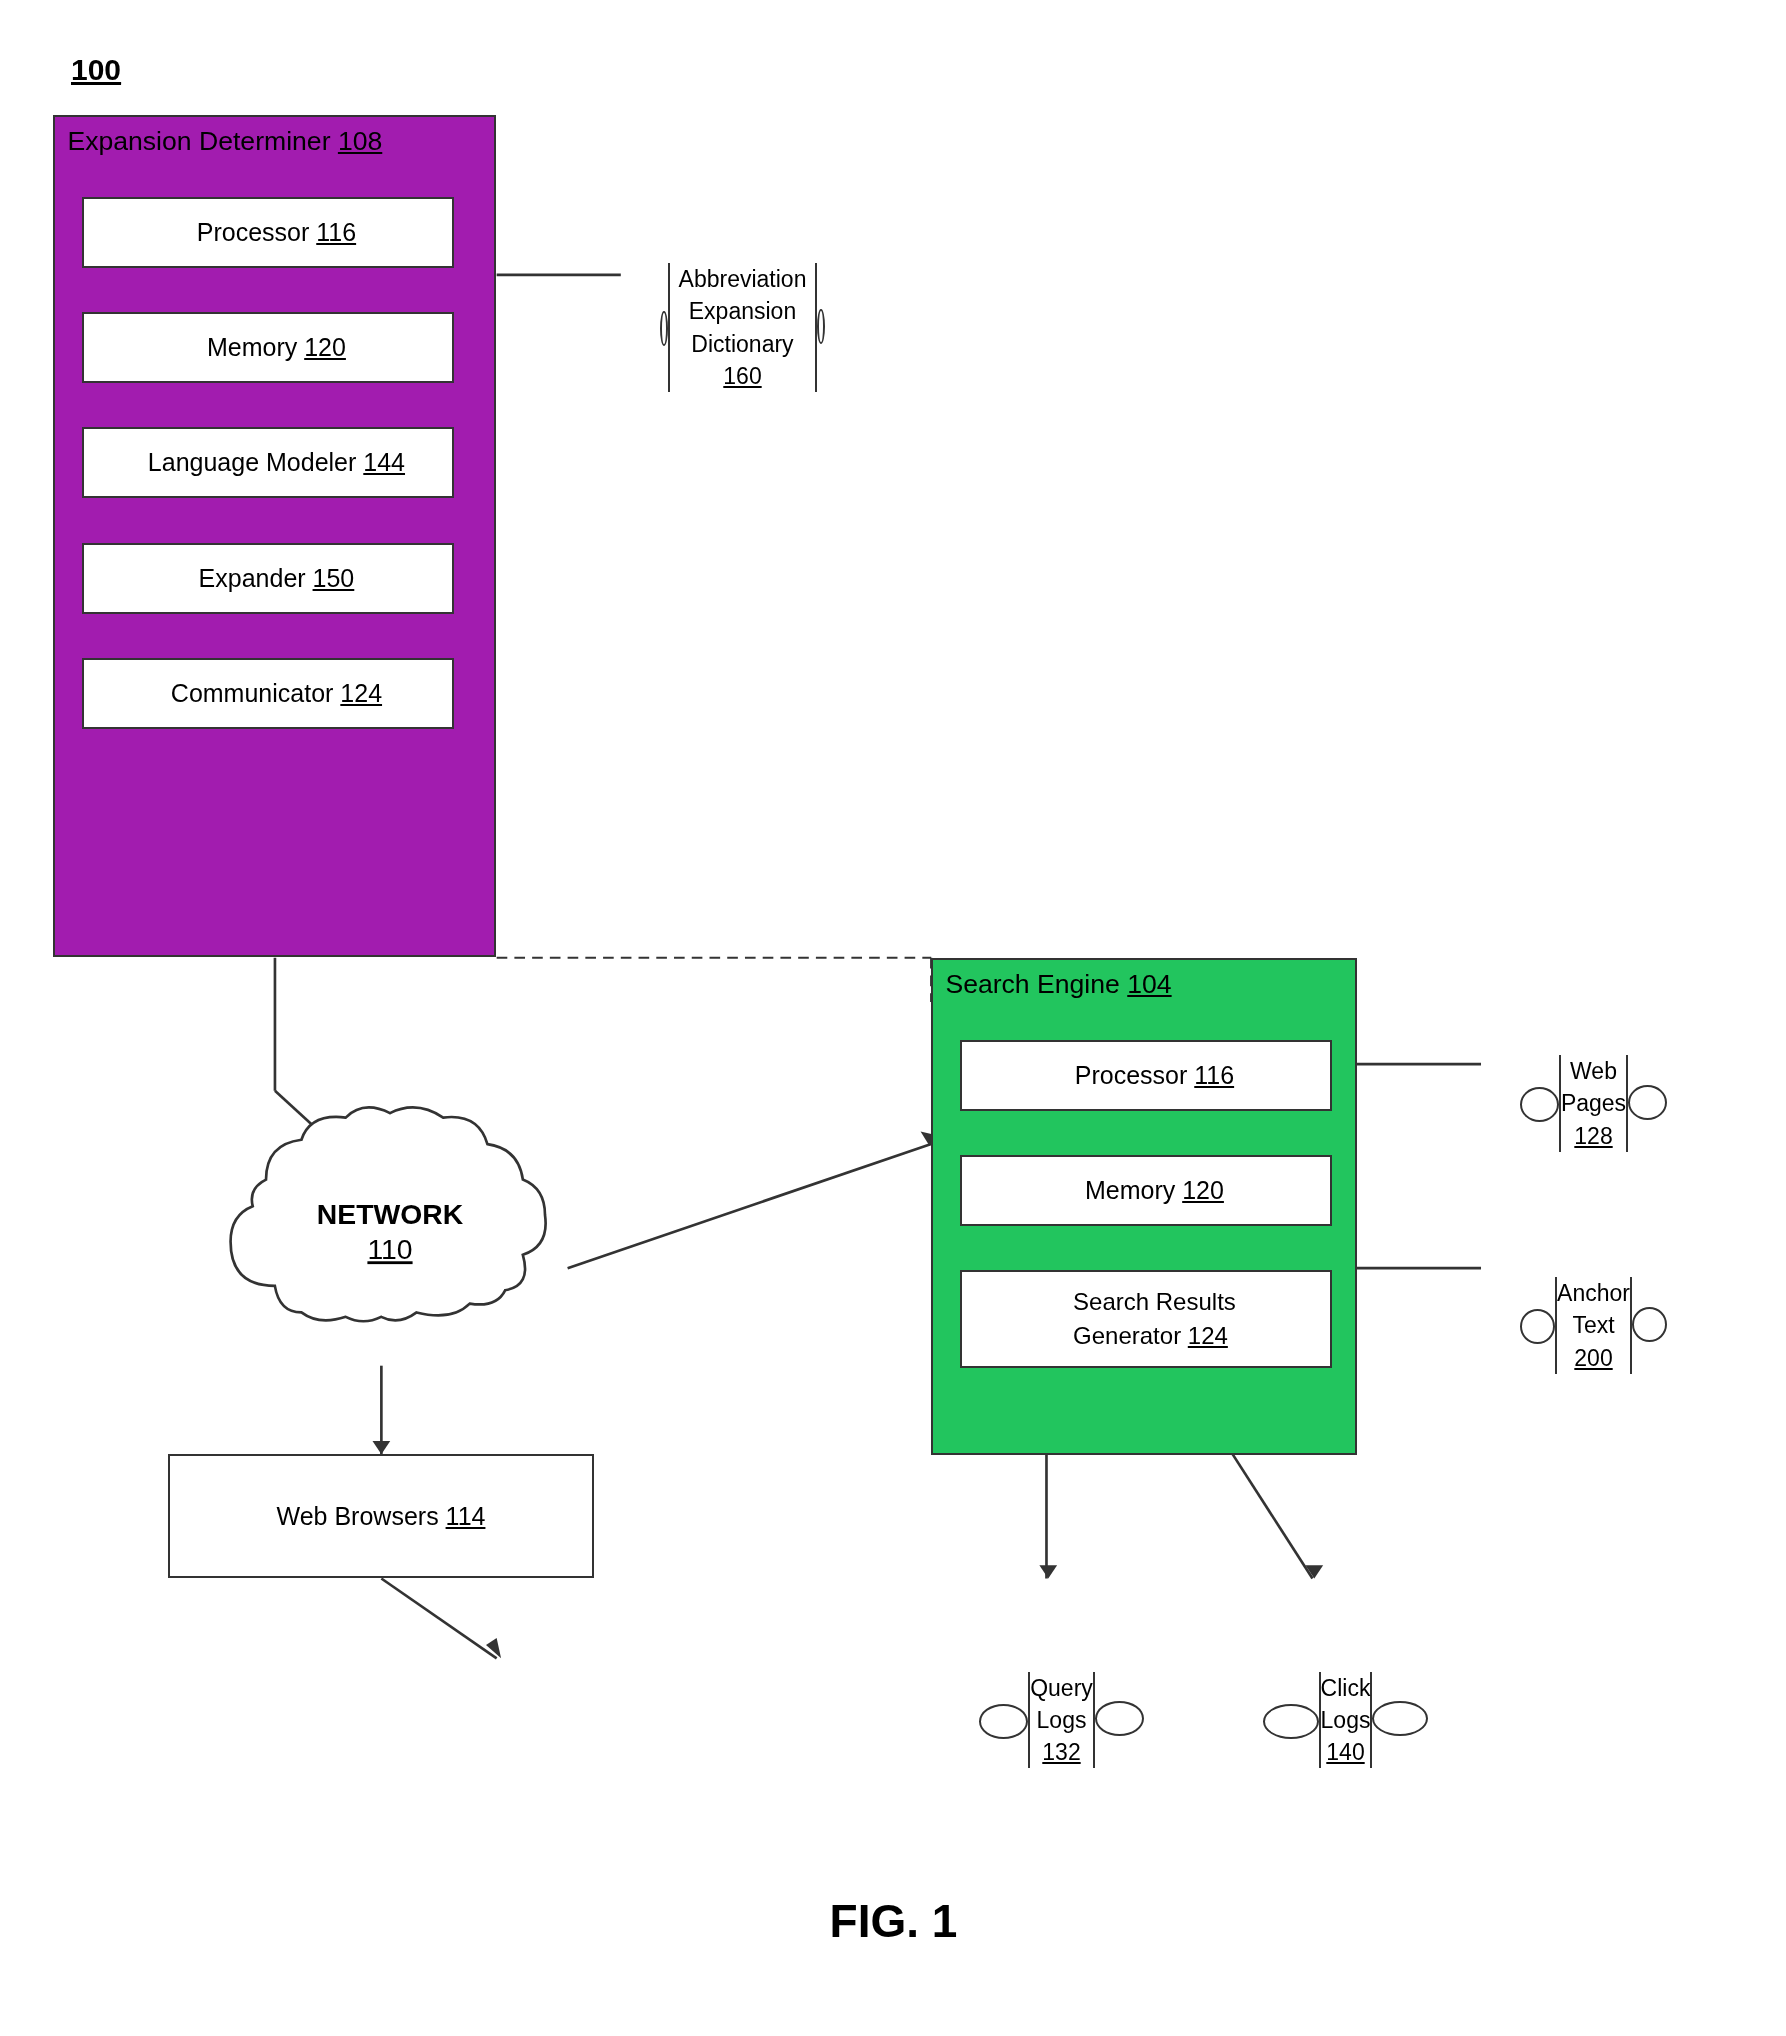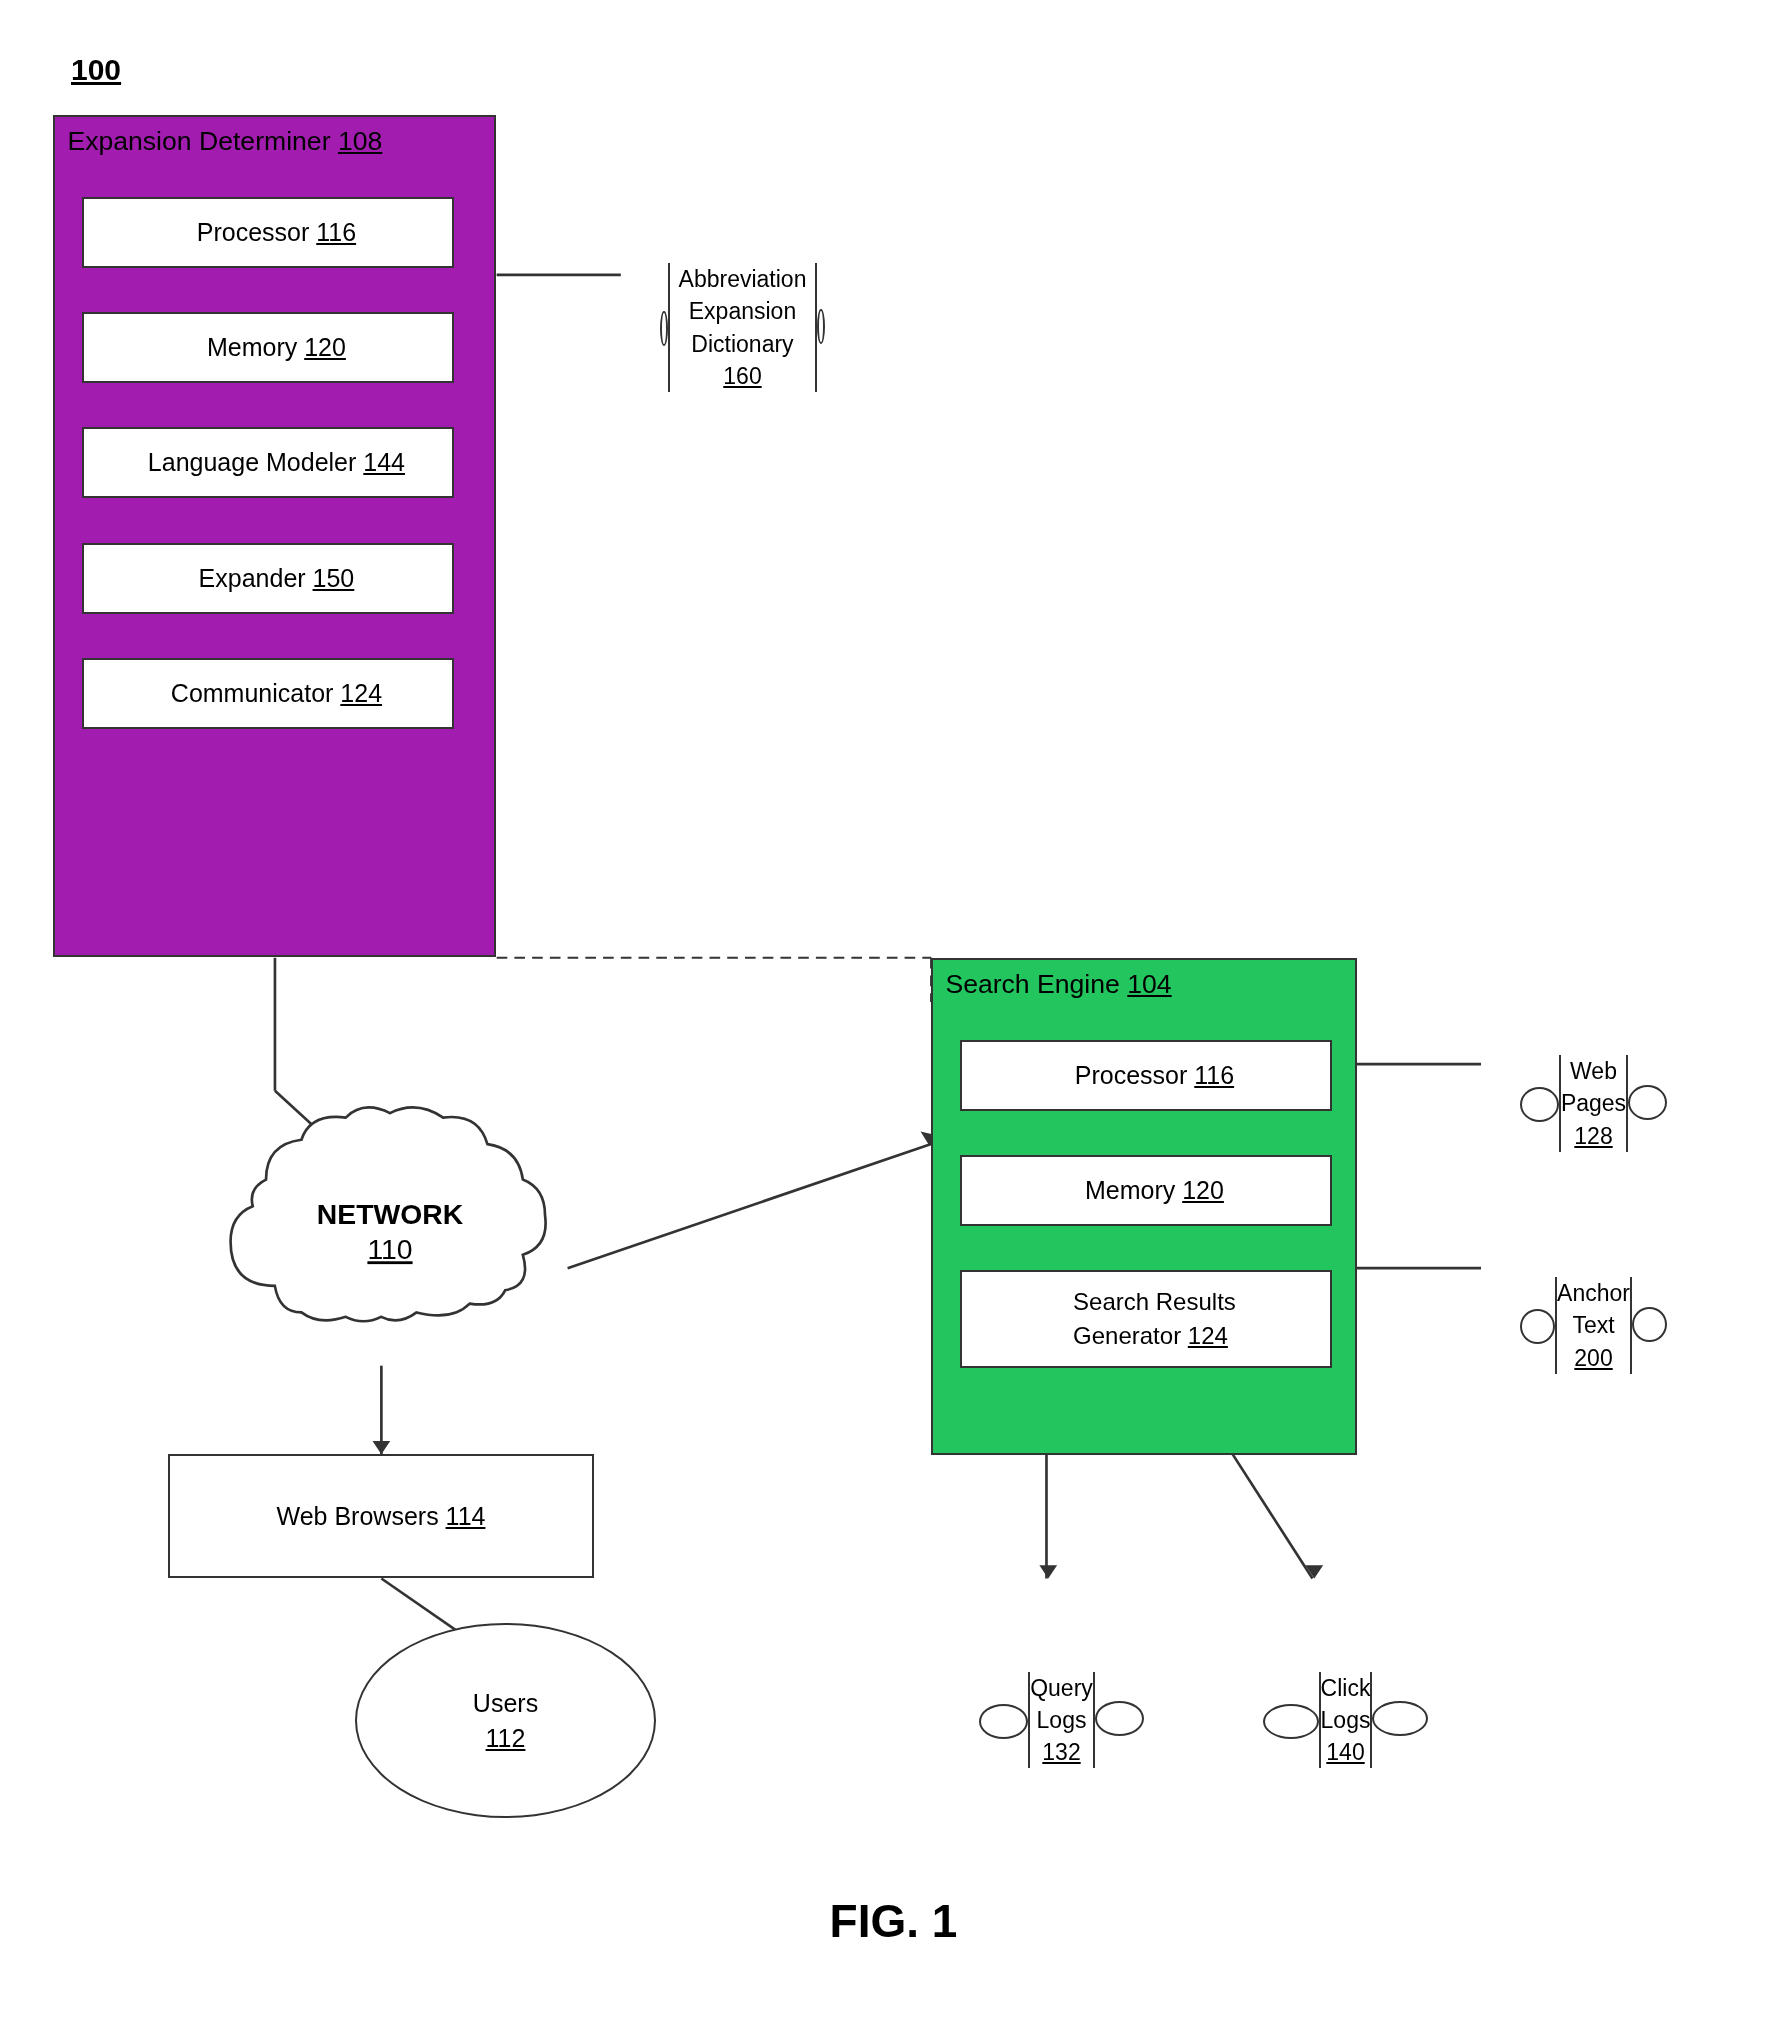--- a/index.html
+++ b/index.html
@@ -267,25 +267,20 @@
       <text x="210" y="190" text-anchor="middle" font-size="32" font-family="Arial" text-decoration="underline">110</text>
     </svg>
   </div>
 
   <div class="box" style="top:1454px; left:168px; width:426px; height:124px;">
     <span class="box-text">
       Web Browsers <span class="underline">114</span>
     </span>
   </div>
 
-  <div class="oval" style="top:1623px; left:355px; width:301px; height:195px;">
-    <span class="box-text" style="text-align:center;">
-      Users<br><span class="underline">112</span>
-    </span>
-  </div>
 
   <div class="search-engine">
     <div class="search-engine-label">
       <span>Search Engine</span>
       <span class="ref-num">104</span>
     </div>
 
     <div class="inner-box" style="top: 80px;">
       <span class="box-text">
         Processor <span class="underline">116</span>

